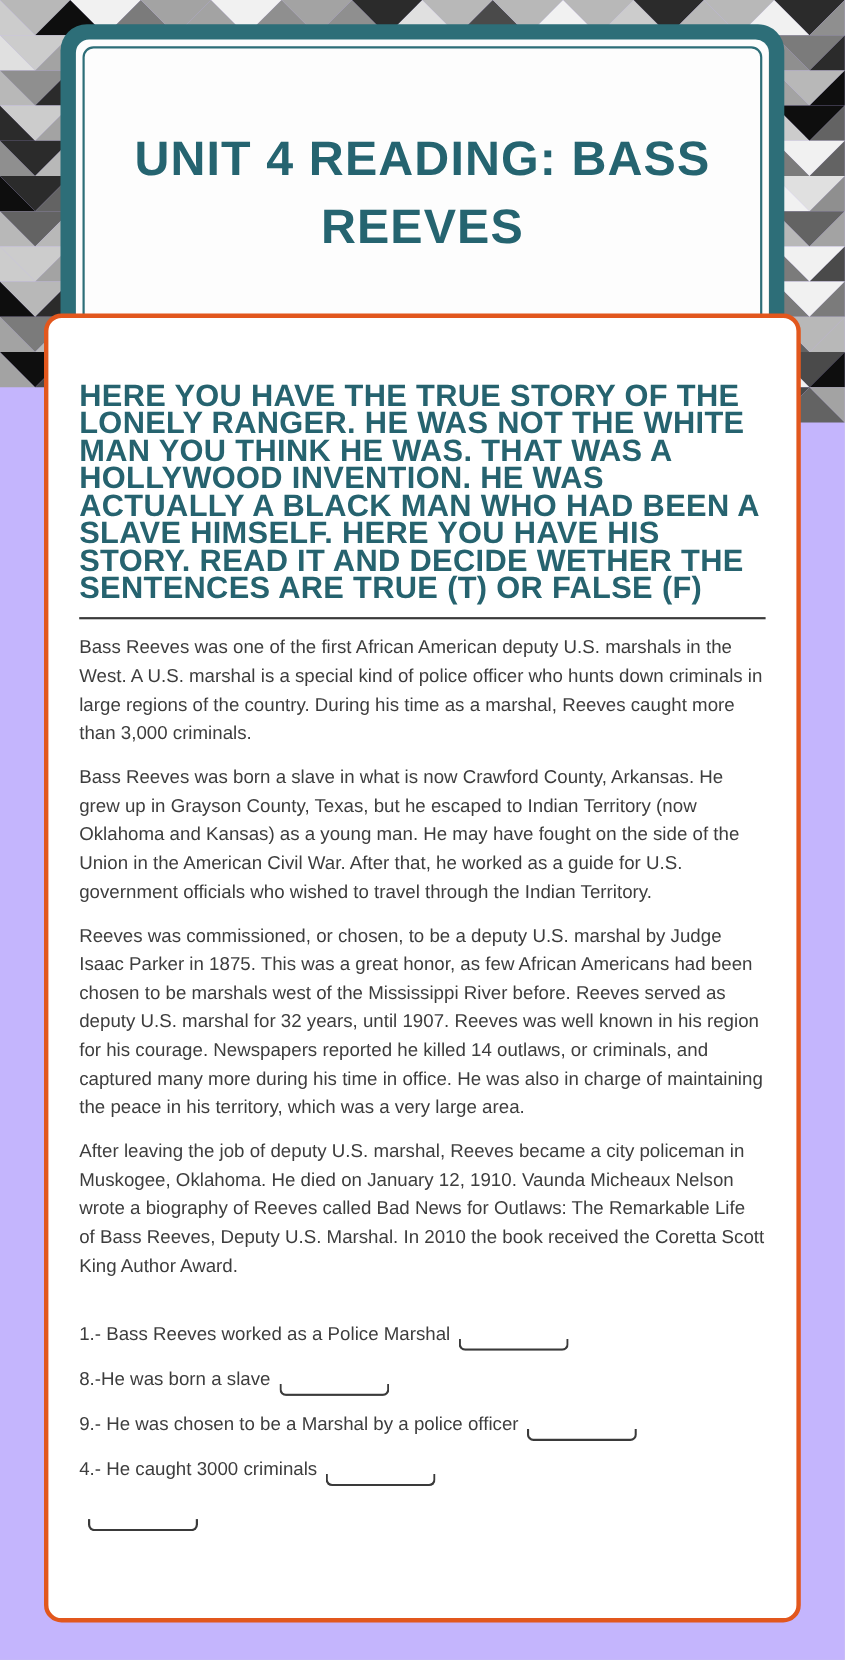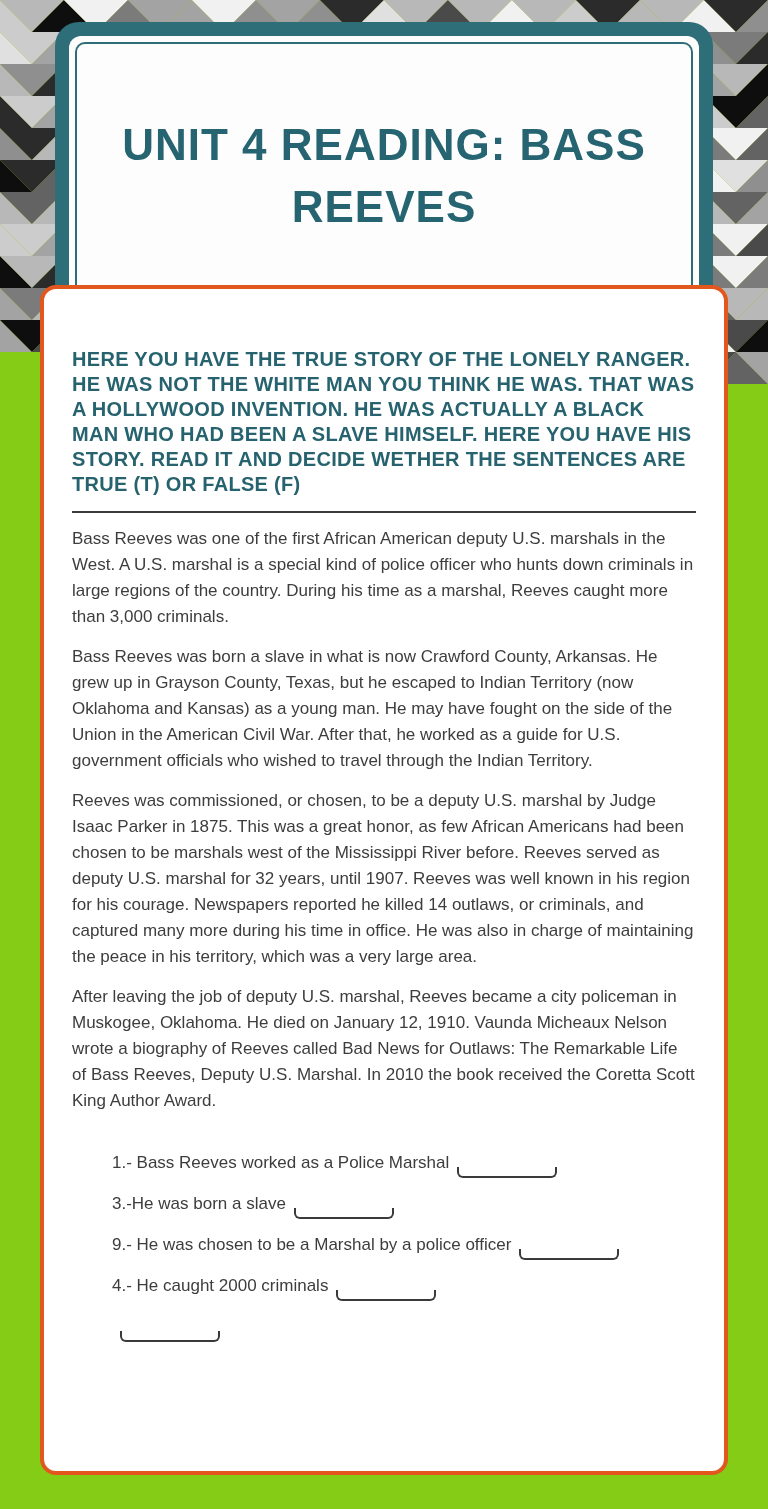--- a/index.html
+++ b/index.html
@@ -6,21 +6,21 @@
   body {
     background:#d2d2d2;
     font-family:"Liberation Sans", sans-serif;
     -webkit-font-smoothing:antialiased;
   }
   .page {
     position:relative;
     width:768px;
     height:1509px;
     margin:0 auto;
-    background:#84cc16;
+    background:#c4b5fd;
     overflow:hidden;
   }
   .bg-pattern {
     position:absolute;
     top:0; left:0;
     display:block;
   }
   
   .header-card {
     position:absolute;
@@ -63,37 +63,37 @@
     min-height:1190px;
     box-sizing:border-box;
     background:#ffffff;
     border:4px solid #e2571d;
     border-radius:16px;
     padding:58px 28px 28px;
   }
   .instructions {
     color:#26636f;
     font-weight:bold;
-    font-size:20px;
+    font-size:28px;
     line-height:25px;
     letter-spacing:0.3px;
   }
   .divider {
     border:none;
     border-top:2px solid #3a3a3a;
     margin:14px 0 13px;
     height:0;
   }
   .passage p {
     margin:0 0 14px;
     font-size:17px;
     line-height:26px;
     color:#3d3d3d;
   }
-  .questions { margin-top:36px;margin-left:40px; }
+  .questions { margin-top:36px; }
   .question {
     font-size:17px;
     line-height:26px;
     color:#3d3d3d;
     margin-bottom:13px;
     white-space:nowrap;
   }
   .blank {
     display:inline-block;
     width:96px;
@@ -423,27 +423,27 @@
       <p>Bass Reeves was born a slave in what is now Crawford County, Arkansas. He grew up in Grayson County, Texas, but he escaped to Indian Territory (now Oklahoma and Kansas) as a young man. He may have fought on the side of the Union in the American Civil War. After that, he worked as a guide for U.S. government officials who wished to travel through the Indian Territory.</p>
       <p>Reeves was commissioned, or chosen, to be a deputy U.S. marshal by Judge Isaac Parker in 1875. This was a great honor, as few African Americans had been chosen to be marshals west of the Mississippi River before. Reeves served as deputy U.S. marshal for 32 years, until 1907. Reeves was well known in his region for his courage. Newspapers reported he killed 14 outlaws, or criminals, and captured many more during his time in office. He was also in charge of maintaining the peace in his territory, which was a very large area.</p>
       <p>After leaving the job of deputy U.S. marshal, Reeves became a city policeman in Muskogee, Oklahoma. He died on January 12, 1910. Vaunda Micheaux Nelson wrote a biography of Reeves called Bad News for Outlaws: The Remarkable Life of Bass Reeves, Deputy U.S. Marshal. In 2010 the book received the Coretta Scott King Author Award.</p>
     </div>
 
     <div class="questions">
       <div class="question">
         <span>1.- Bass Reeves worked as a Police Marshal</span><span class="blank"></span>
       </div>
       <div class="question">
-        <span>3.-He was born a slave</span><span class="blank"></span>
+        <span>8.-He was born a slave</span><span class="blank"></span>
       </div>
       <div class="question">
         <span>9.- He was chosen to be a Marshal by a police officer</span><span class="blank"></span>
       </div>
       <div class="question">
-        <span>4.- He caught 2000 criminals</span><span class="blank"></span>
+        <span>4.- He caught 3000 criminals</span><span class="blank"></span>
       </div>
       <div class="question">
         <span class="blank"></span>
       </div>
     </div>
 
   </div>
 </div>
 
 </body></html>

